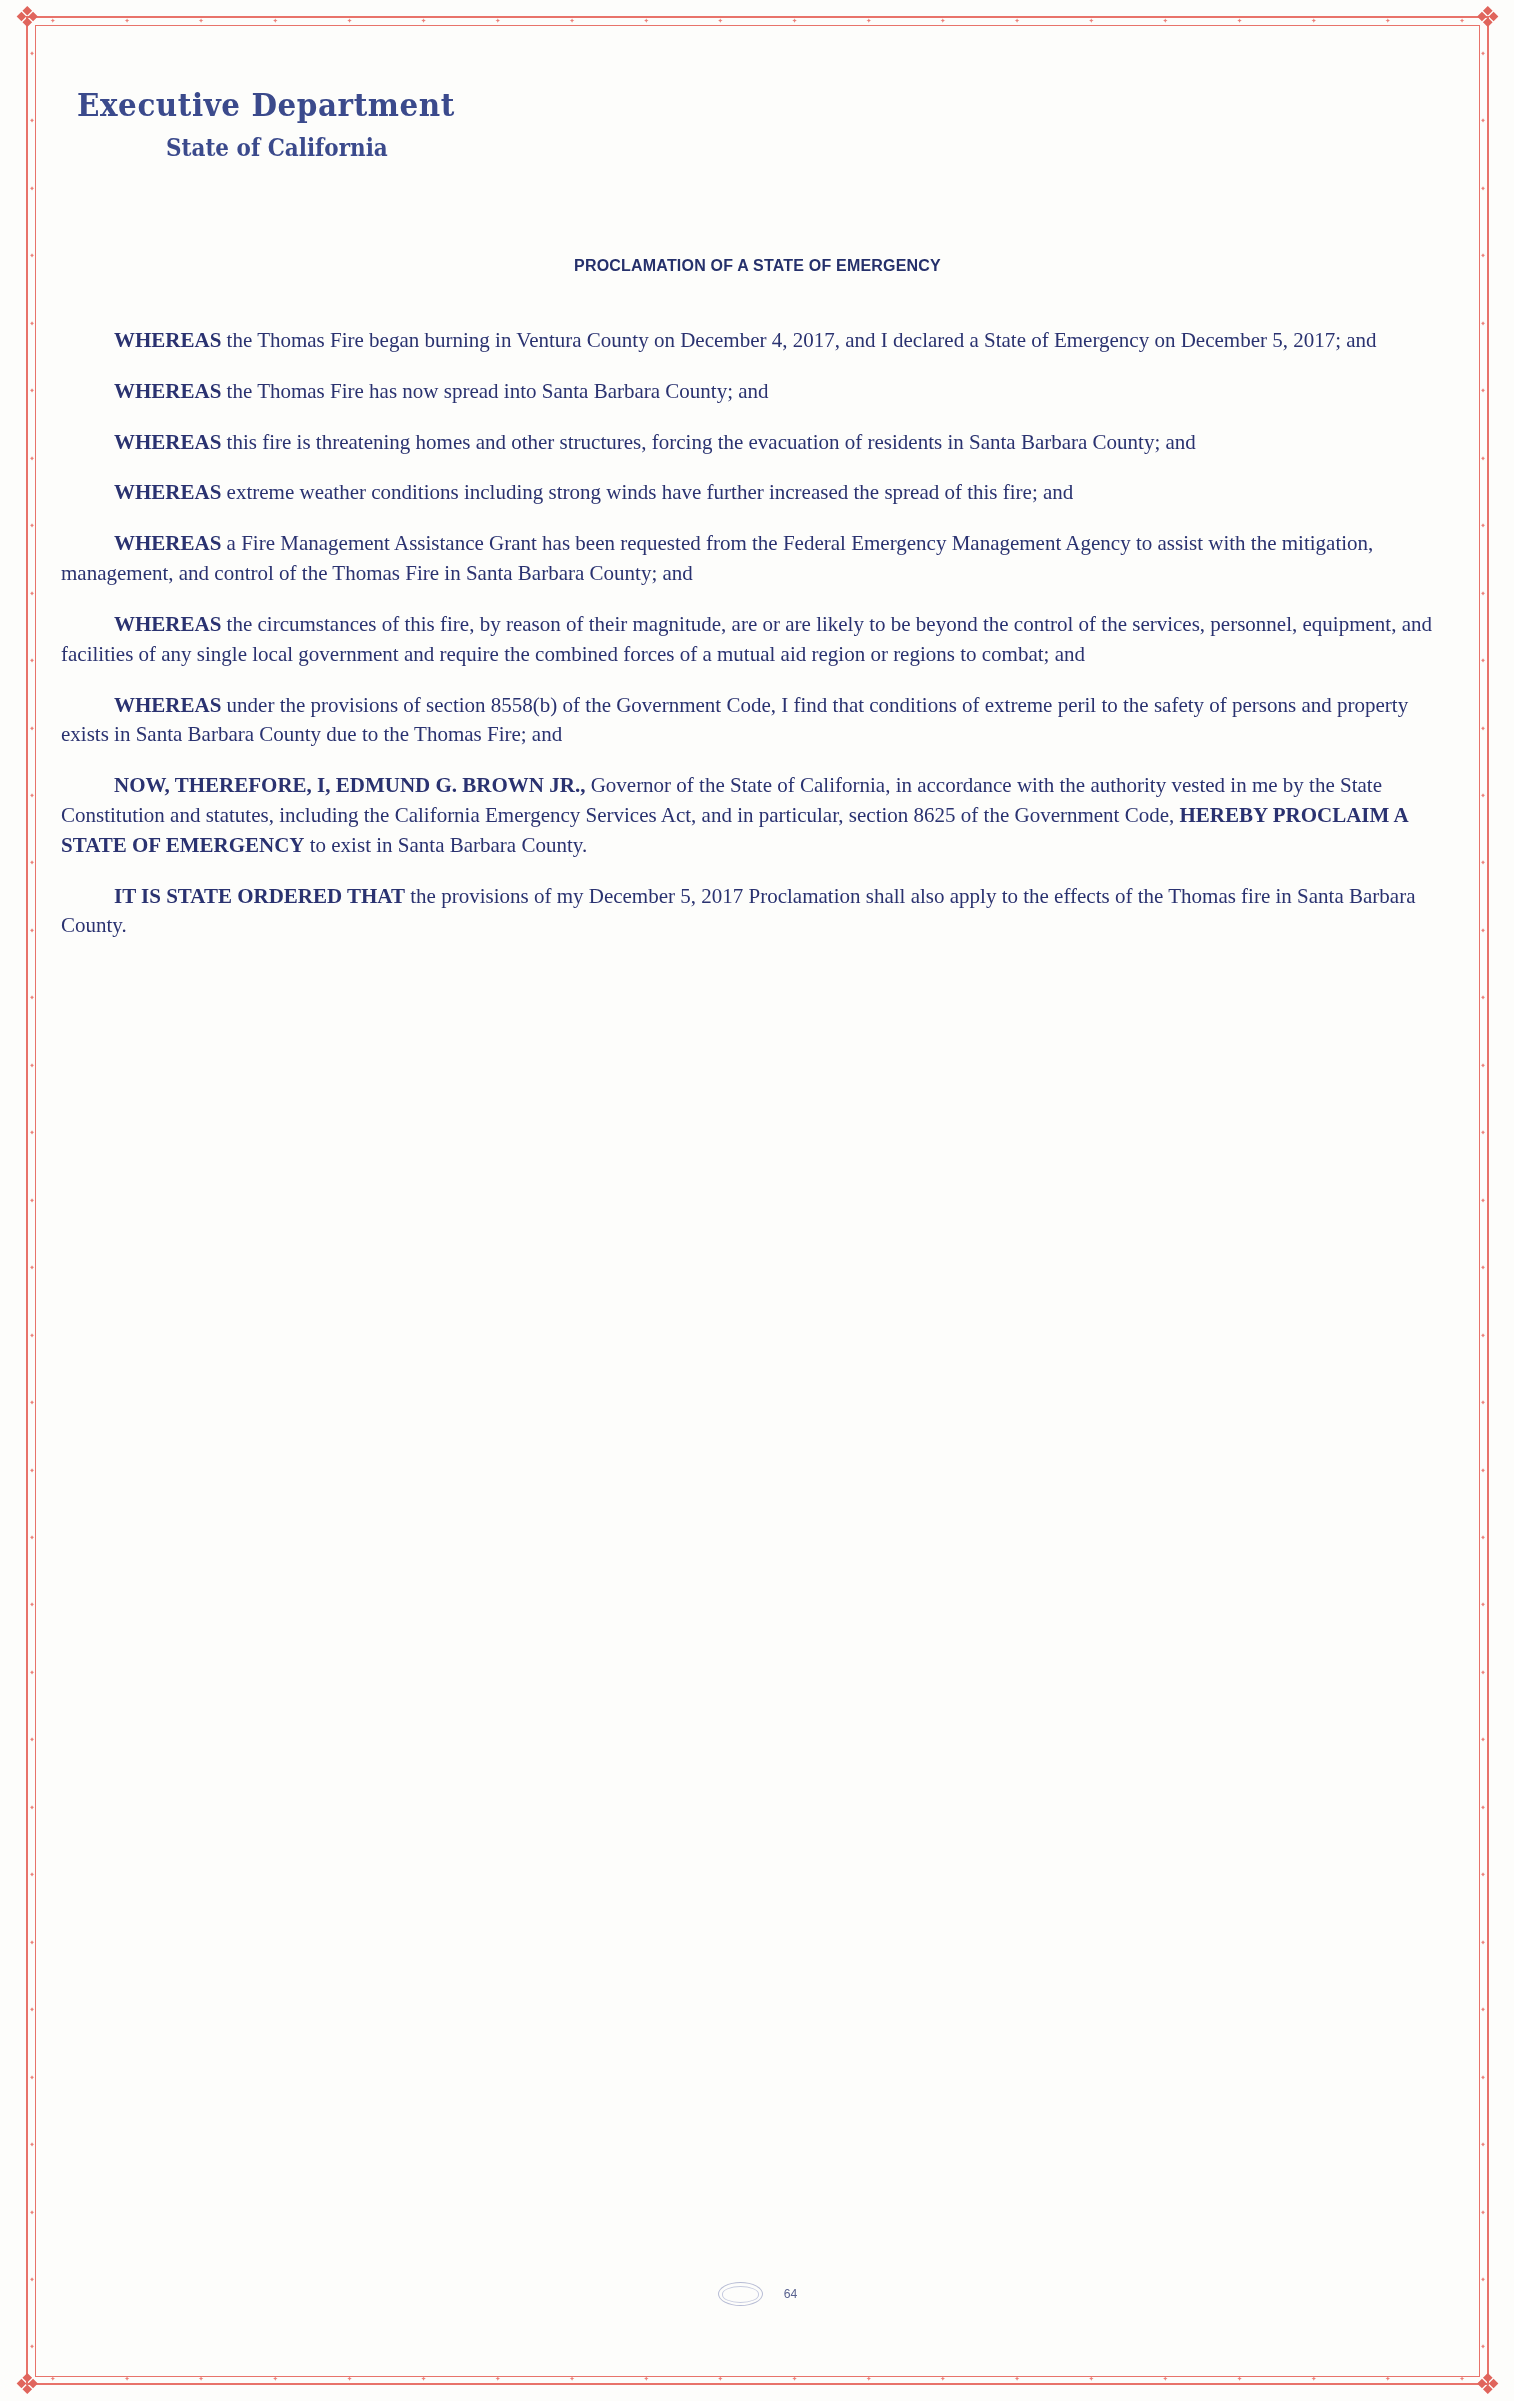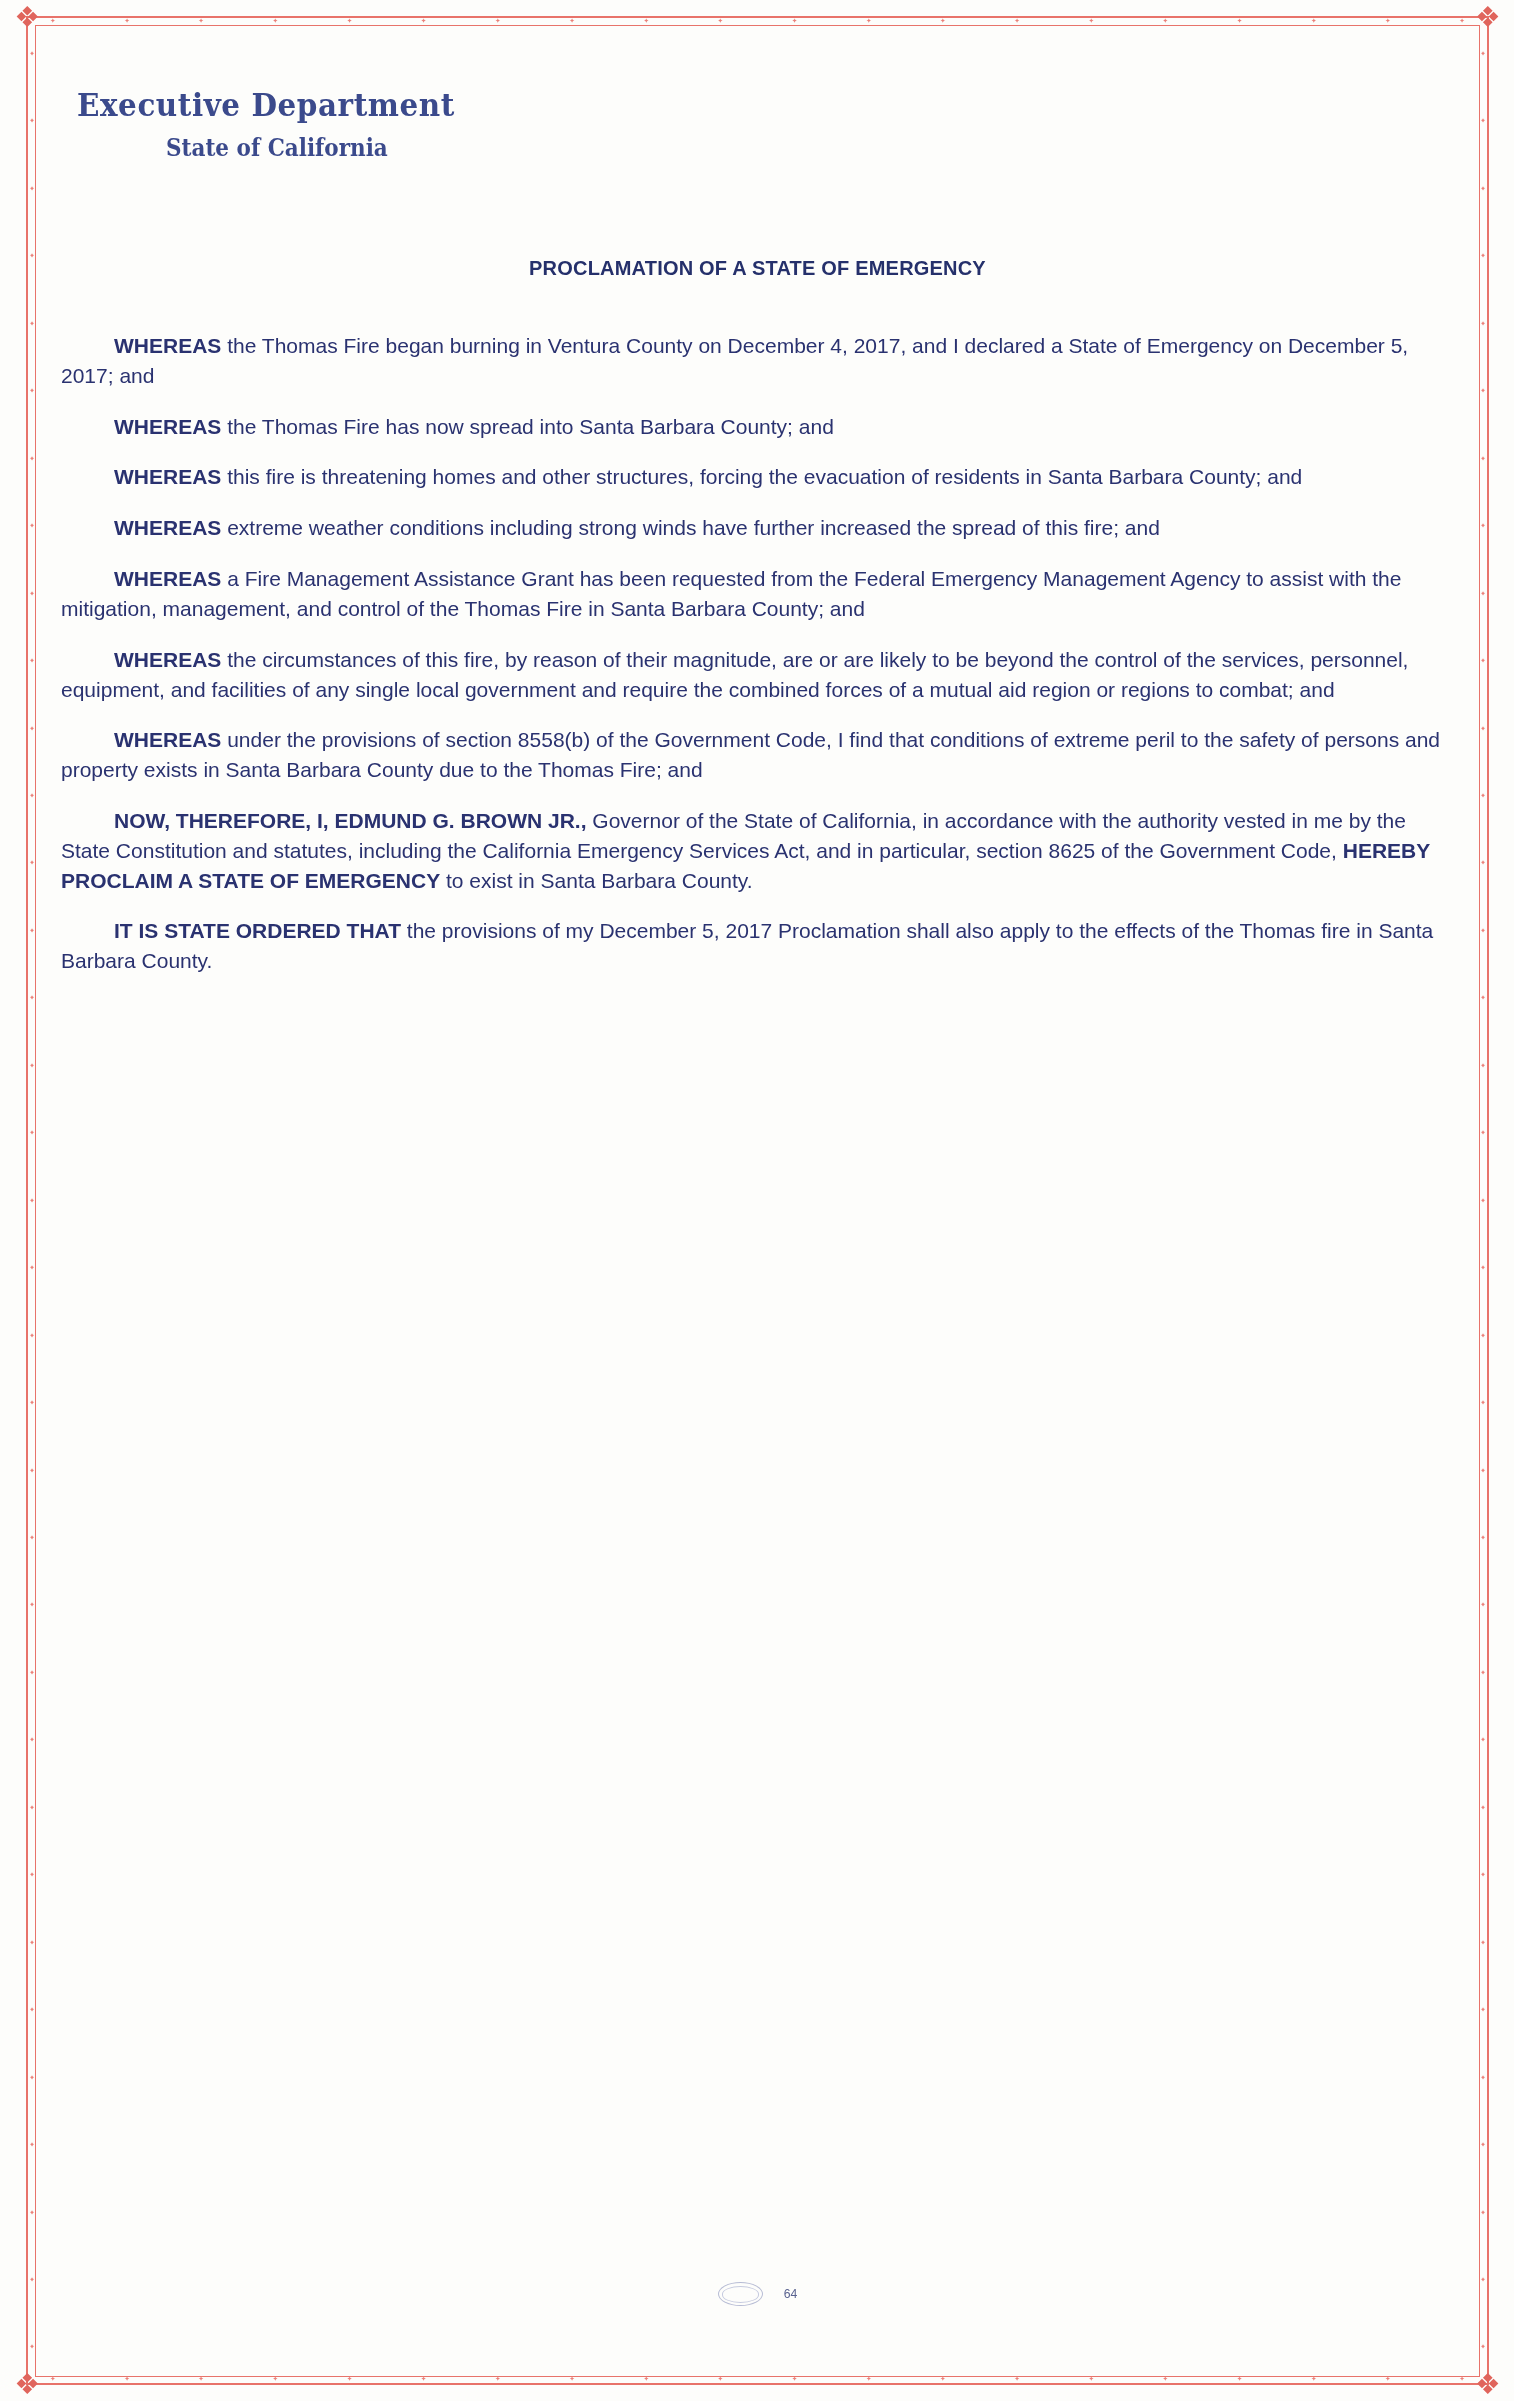--- a/index.html
+++ b/index.html
@@ -123,33 +123,34 @@
     font-size: 23.4px;
     color: #3b4a8c;
     margin-top: 10px;
     margin-left: 89px;
     transform: scaleX(0.92);
     transform-origin: left center;
   }
 
   .doc-title {
     text-align: center;
-    font-size: 20px;
+    font-size: 16px;
     font-weight: bold;
     color: #25306b;
     letter-spacing: 0.2px;
     margin-top: 95px;
   }
 
   .body-copy {
     margin-top: 51px;
     color: #2a3270;
     font-size: 21px;
     line-height: 1.42;
     text-align: left;
+    font-family: Liberation Serif, serif;
   }
   .para {
     margin: 0 0 21px 0;
     text-indent: 53px;
   }
   .para:last-child { margin-bottom: 0; }
   .lead {
     font-weight: bold;
   }
 

